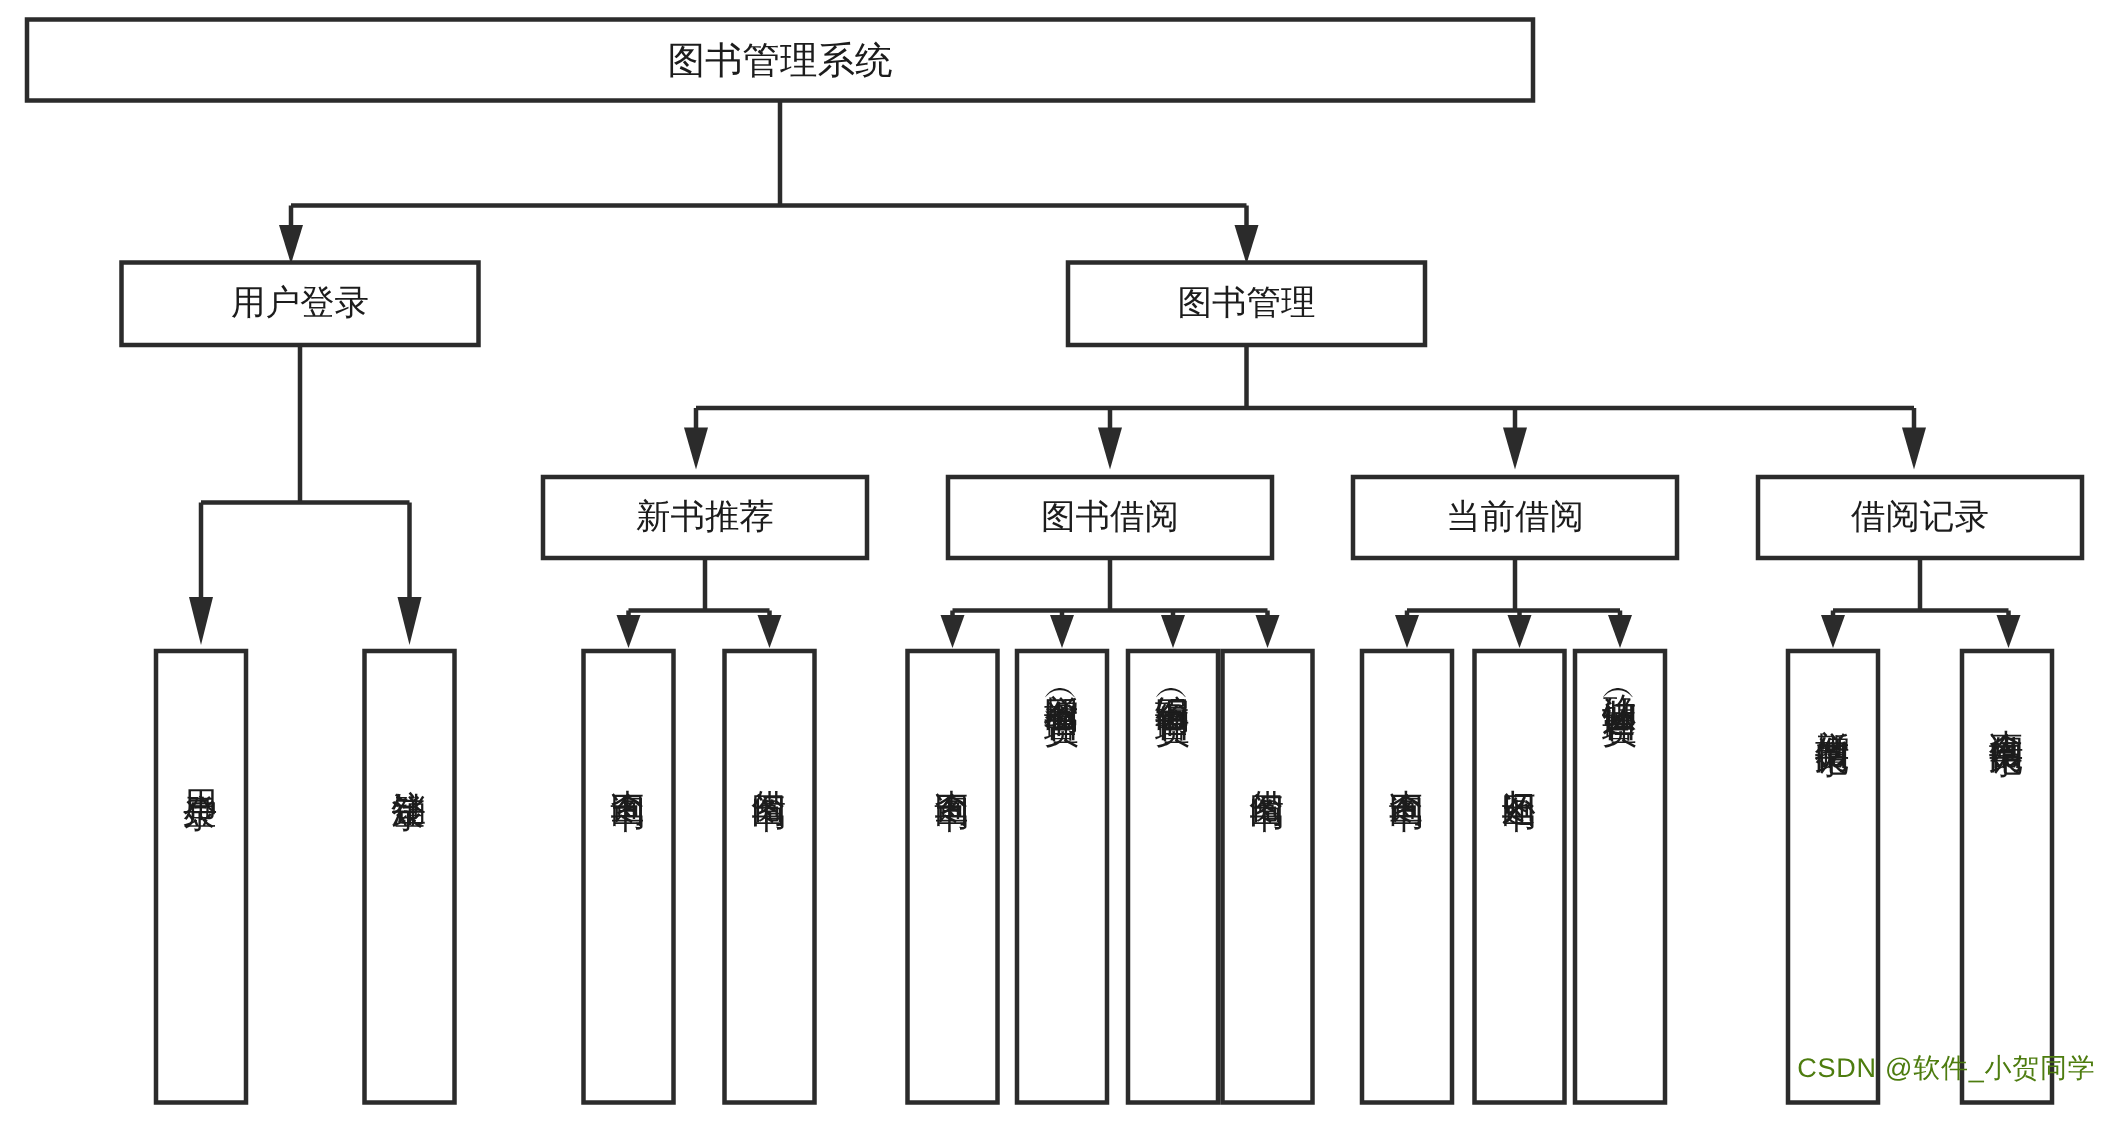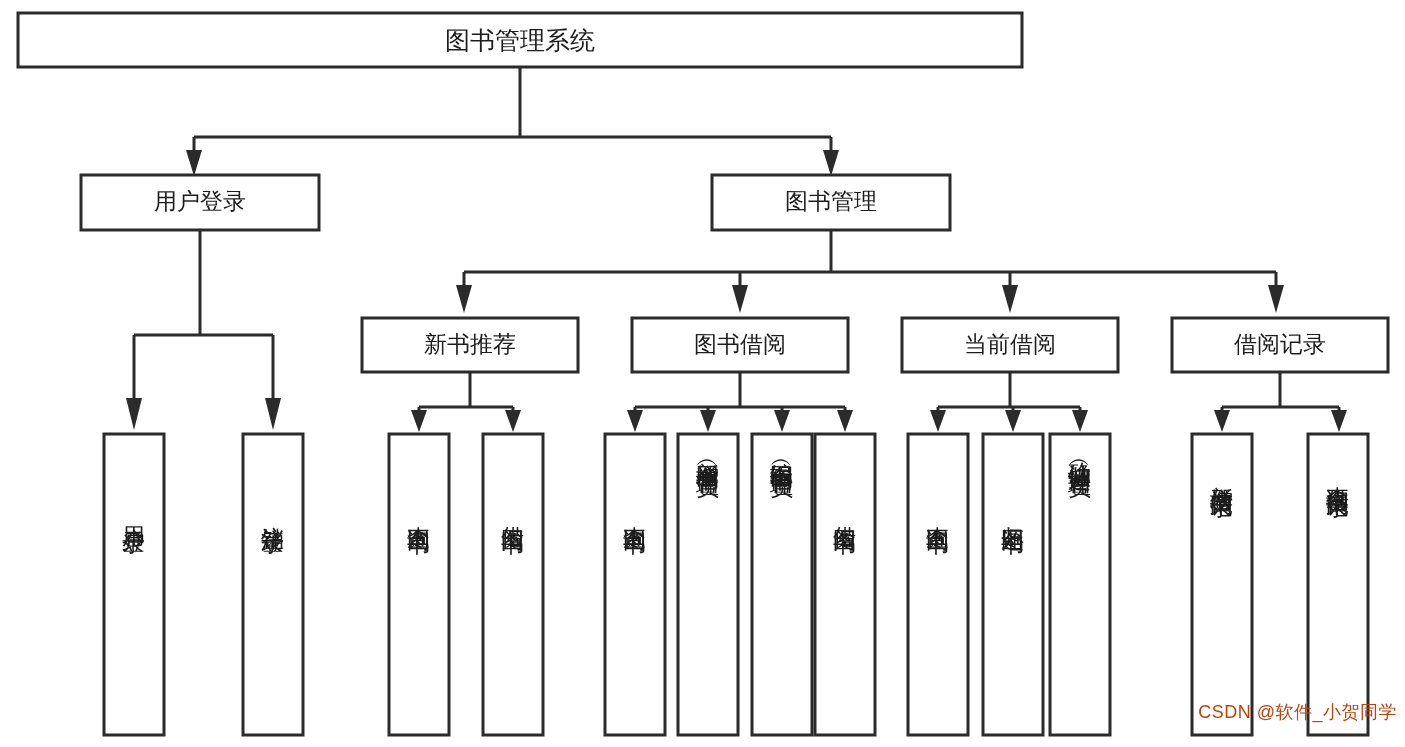--- a/index.html
+++ b/index.html
@@ -66,21 +66,21 @@
     letter-spacing: 2px;
     color: #1c1c1c;
     white-space: nowrap;
   }
   #watermark {
     position: absolute;
     right: 8px;
     bottom: 6px;
     font-family: "Liberation Sans", "DejaVu Sans", sans-serif;
     font-size: 18px;
-    color: #c2410c;
+    color: #4d7c0f;
     letter-spacing: 0.5px;
     white-space: nowrap;
   }
 </style>
 </head>
 <body>
 
 <div id="diagram-root">
 
   <svg id="flow" viewBox="0 0 1405 747">

